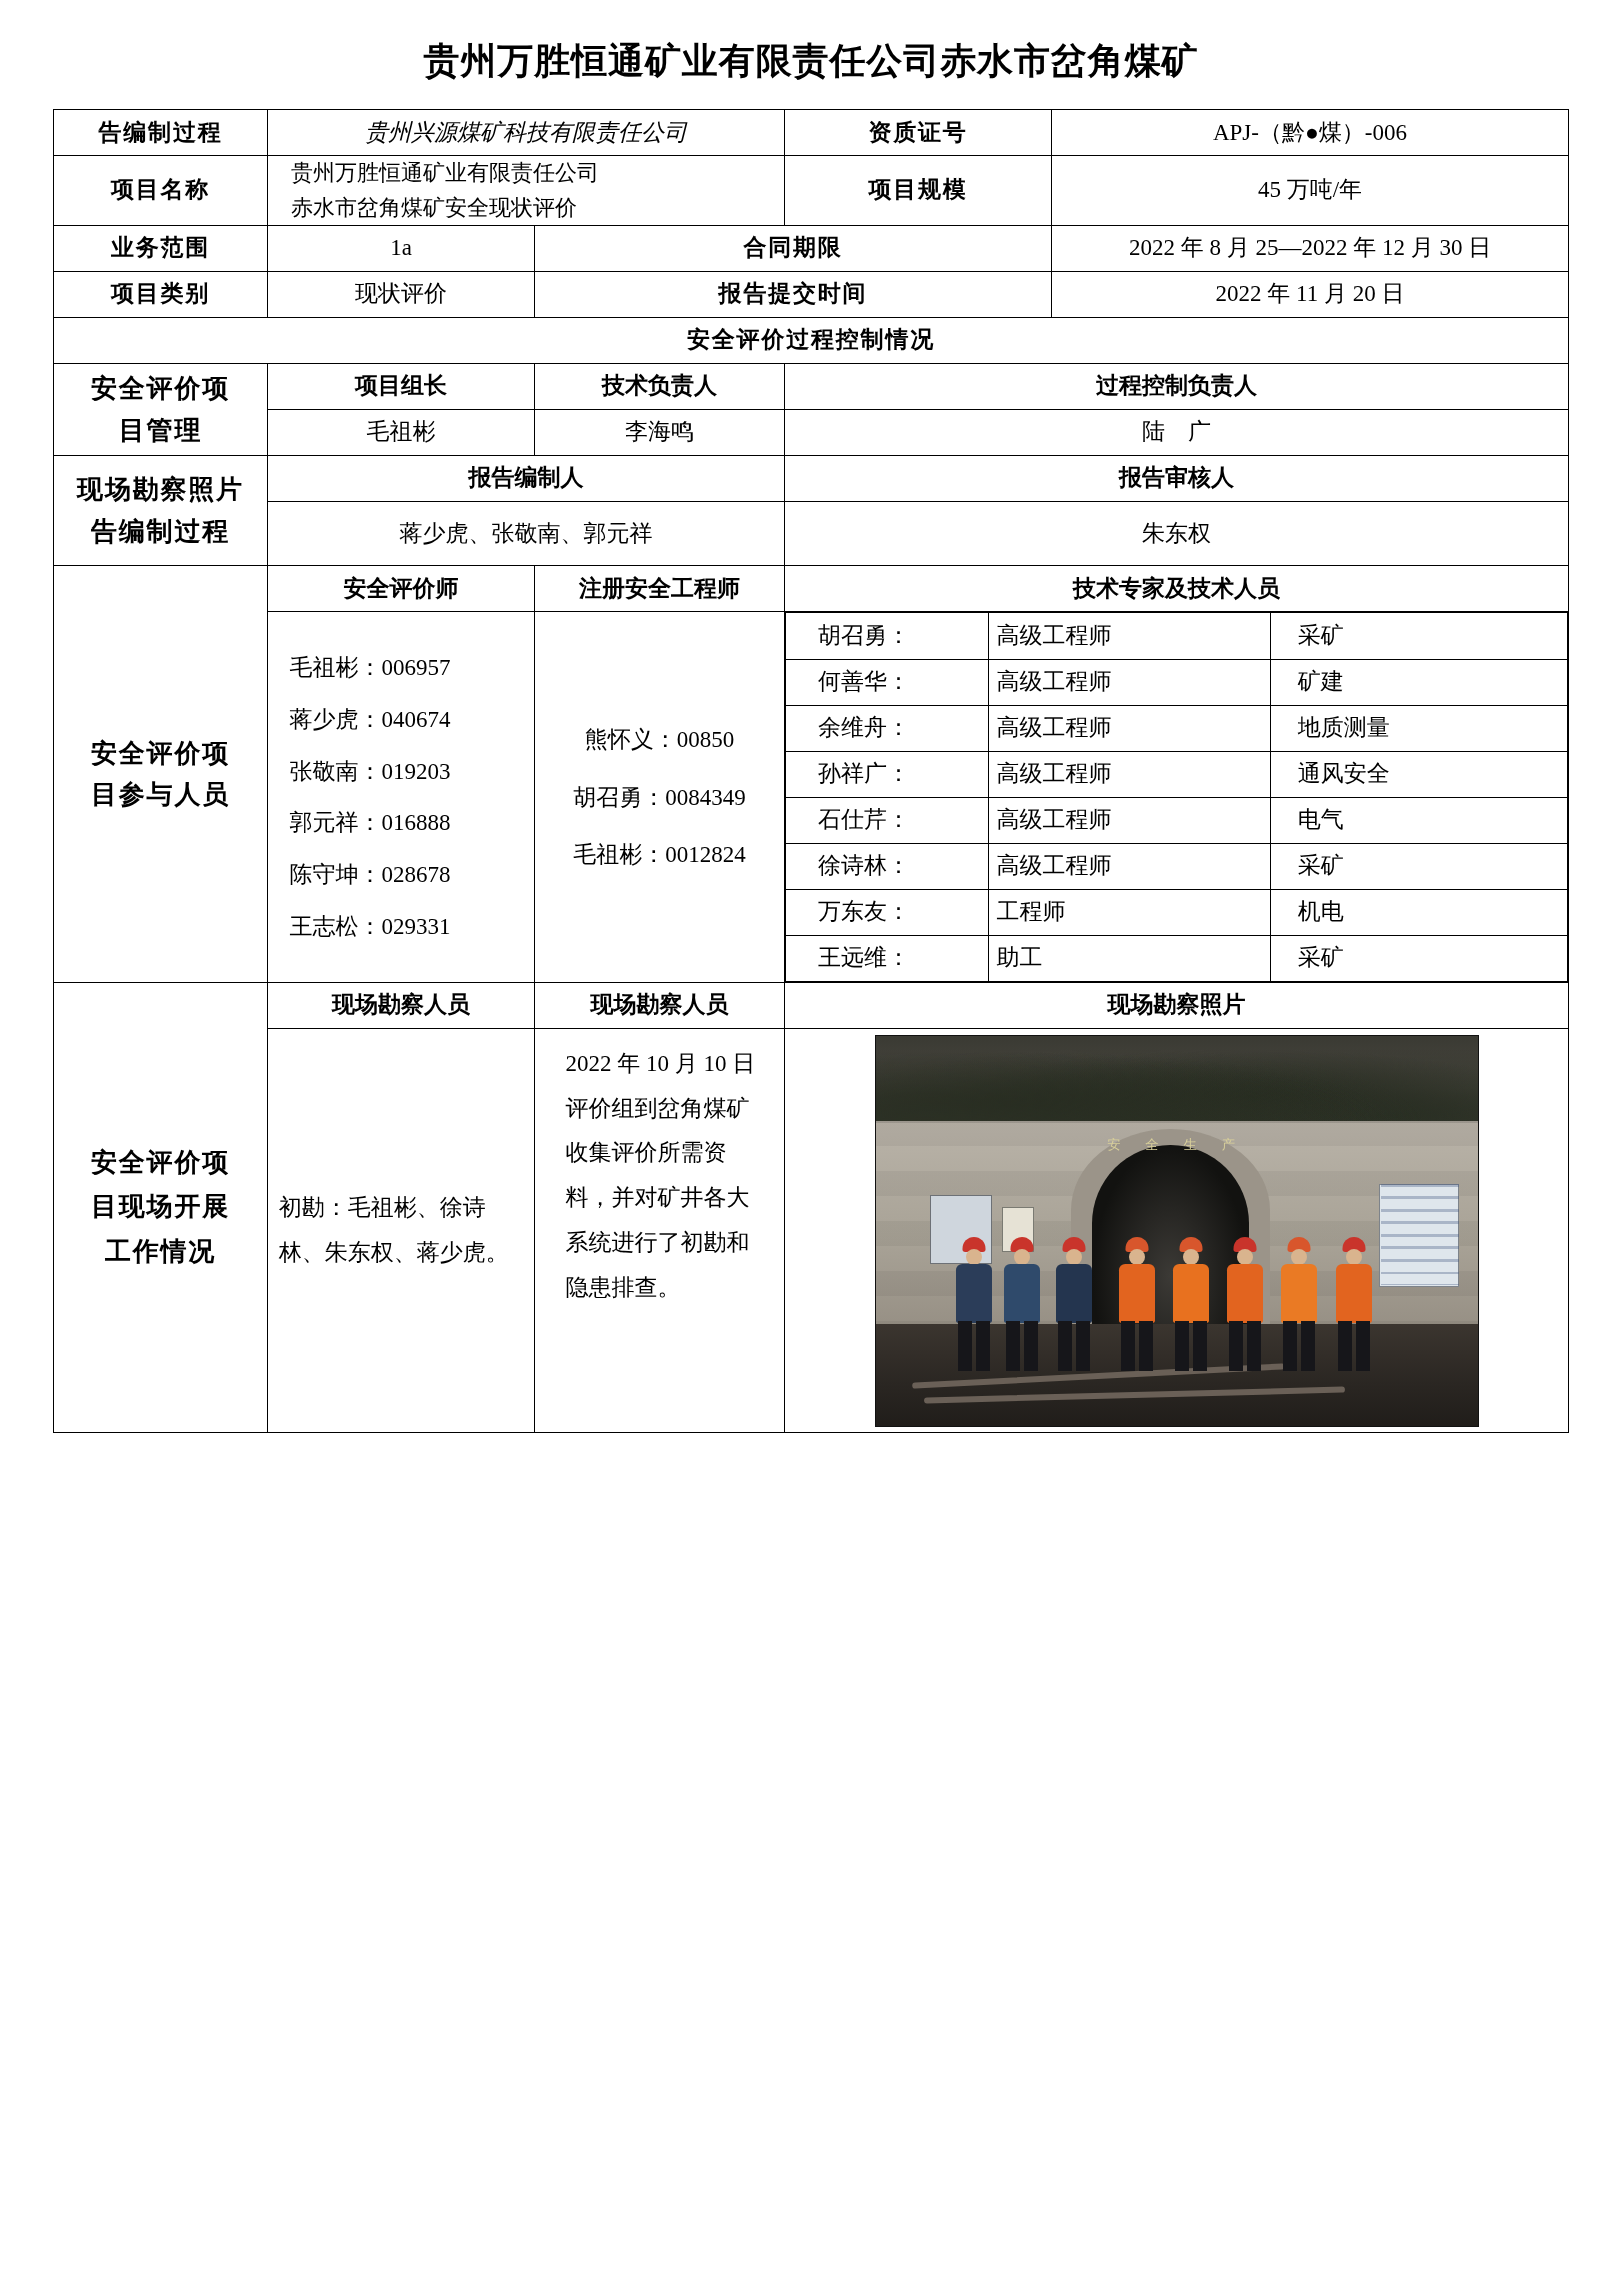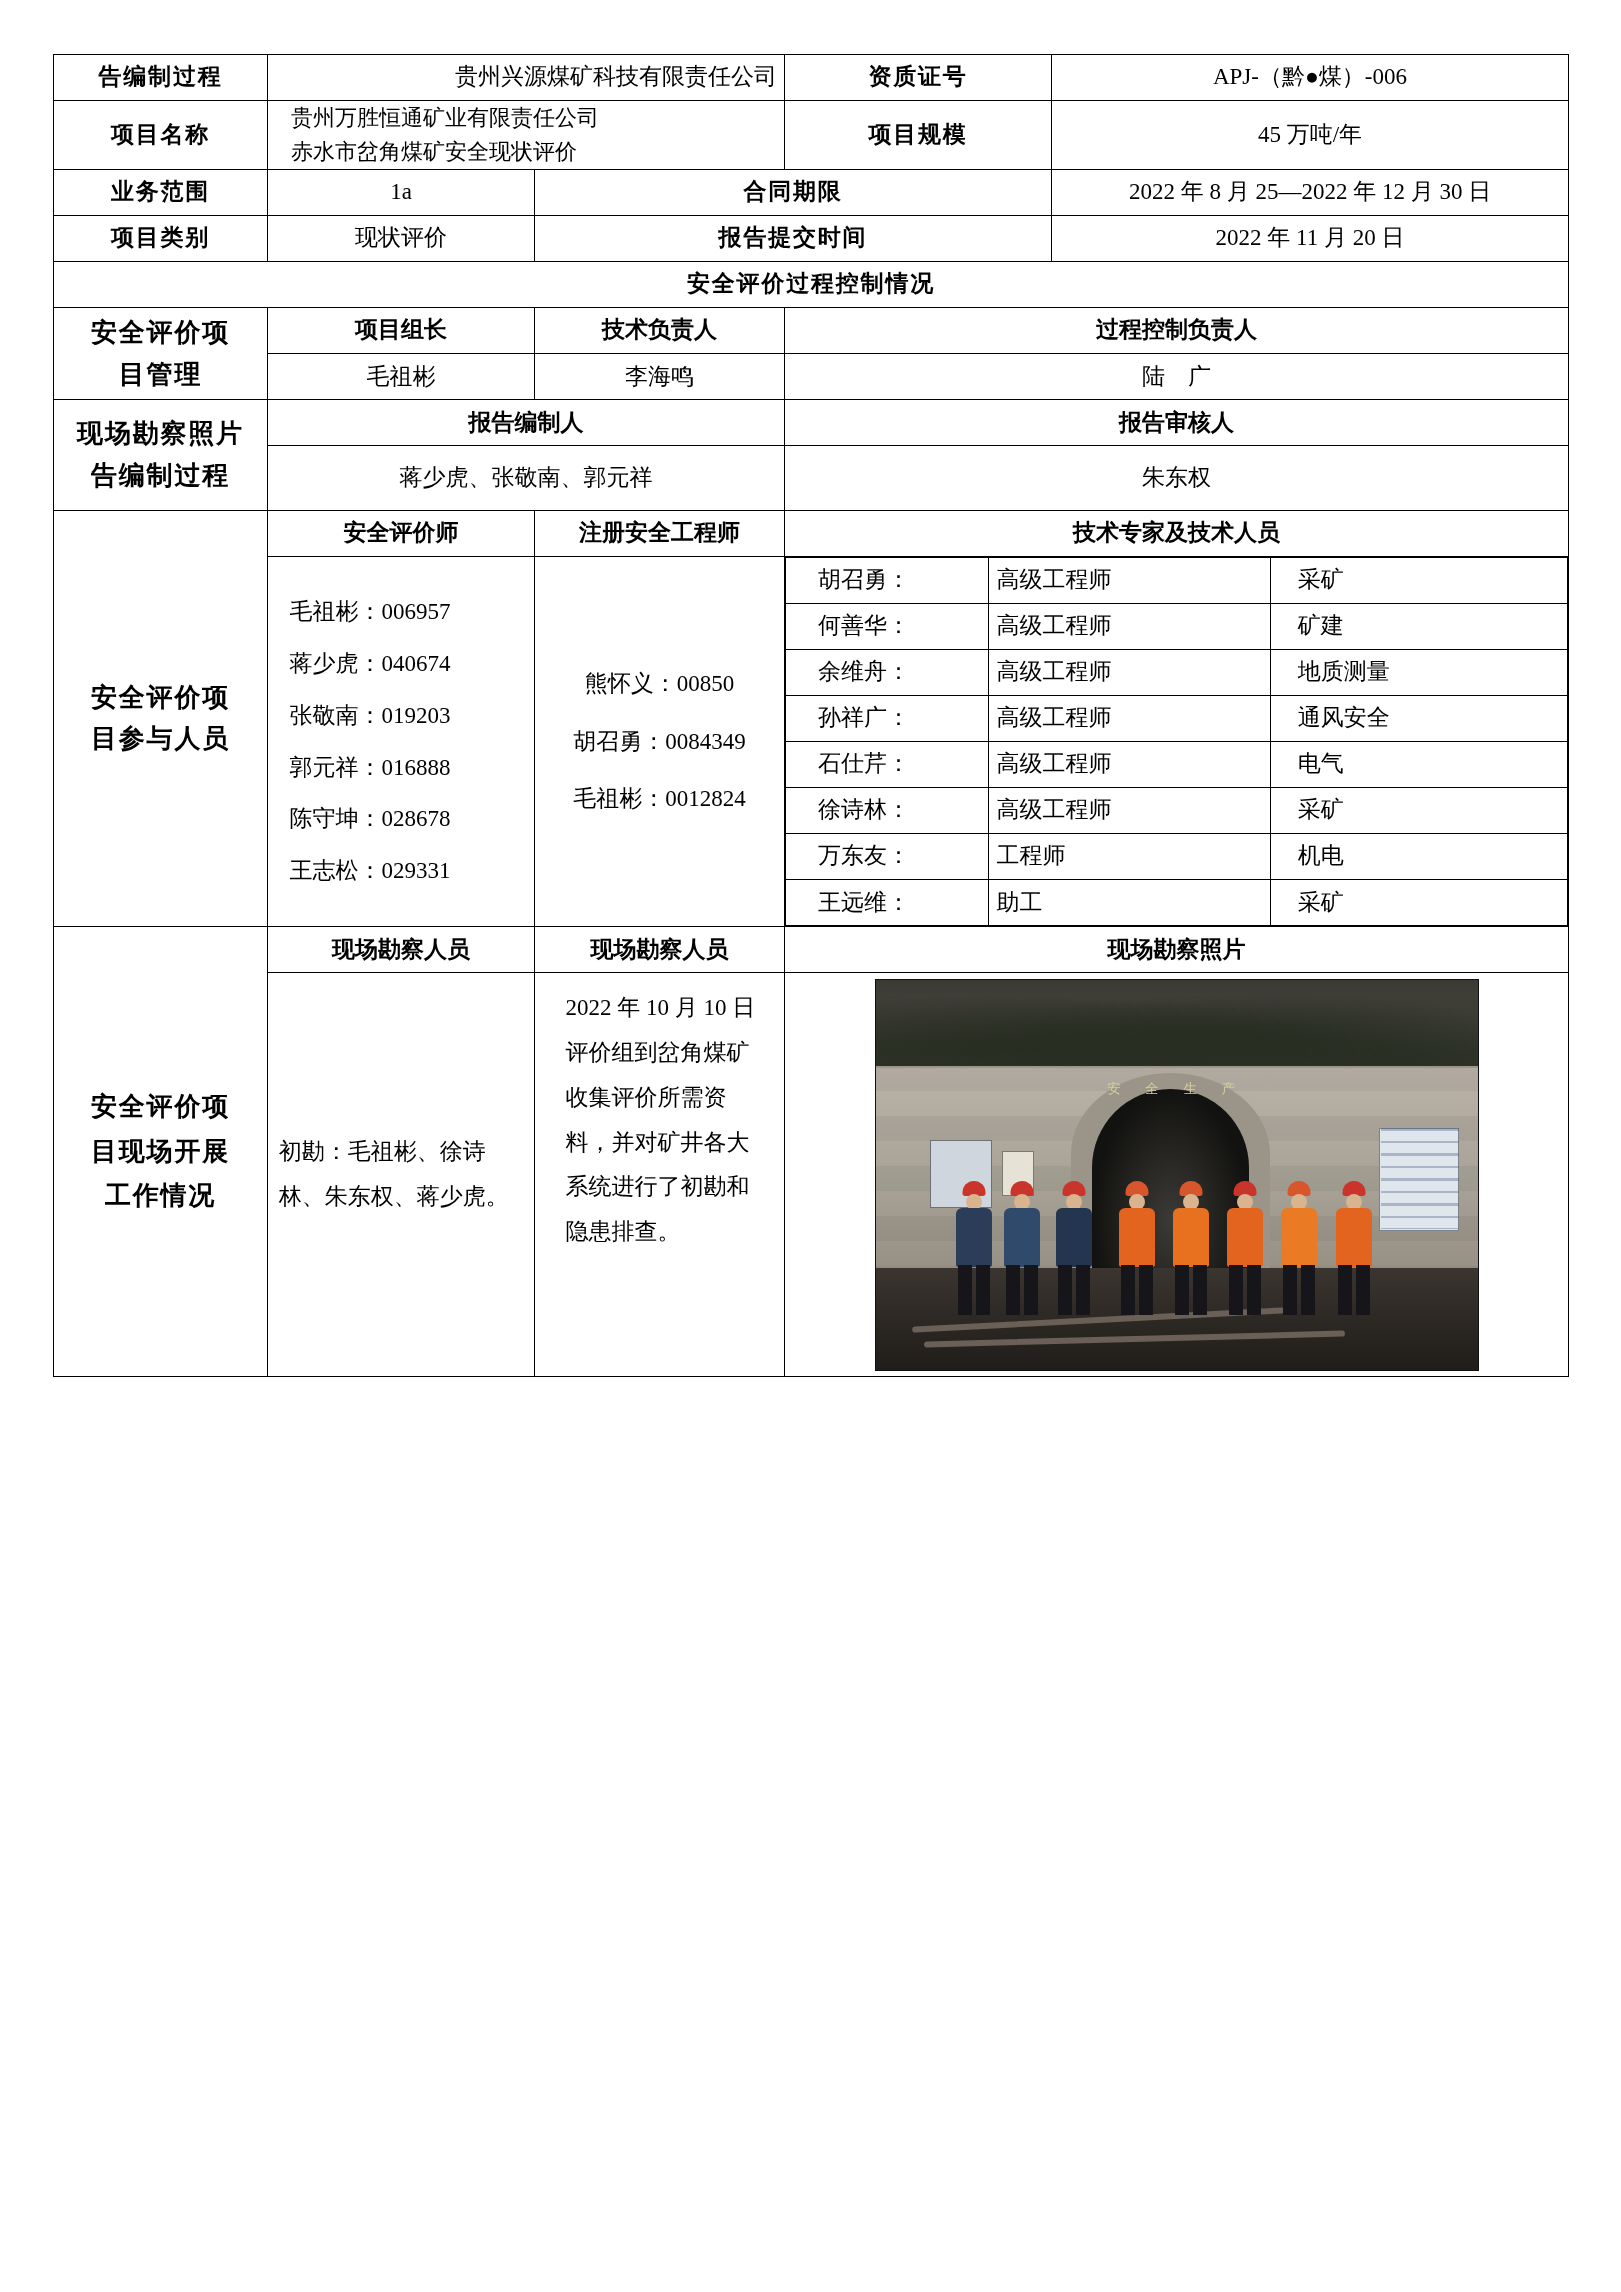--- a/index.html
+++ b/index.html
@@ -49,22 +49,23 @@
     font-size: 26px;
     text-align: center;
     letter-spacing: 1.8px;
   }
   .val {
     font-size: 23px;
     text-align: center;
   }
   .val-left {
     font-size: 23px;
-    text-align: right;
+    text-align: center;
     padding-left: 14.3px;
+    font-style: italic;
   }
   .big-hdr {
     font-weight: bold;
     font-size: 28.5px;
     text-align: center;
     letter-spacing: 1.8px;
     padding: 9px 0;
   }
   .sub-hdr {
     font-weight: bold;
@@ -214,20 +215,21 @@
     background: linear-gradient(90deg, #16161a 0 45%, rgba(0,0,0,0) 45% 55%, #16161a 55% 100%);
   }
   table.main td.nopad { padding: 0; }
 </style>
 </head>
 <body>
 
 <div class="page">
 
   <div class="doc-title">
+    <span class="line1">贵州万胜恒通矿业有限责任公司赤水市岔角煤矿</span>
   </div>
 
   <table class="main">
     <colgroup>
       <col style="width:214px">
       <col style="width:267px">
       <col style="width:250px">
       <col style="width:267px">
       <col style="width:517px">
     </colgroup>

